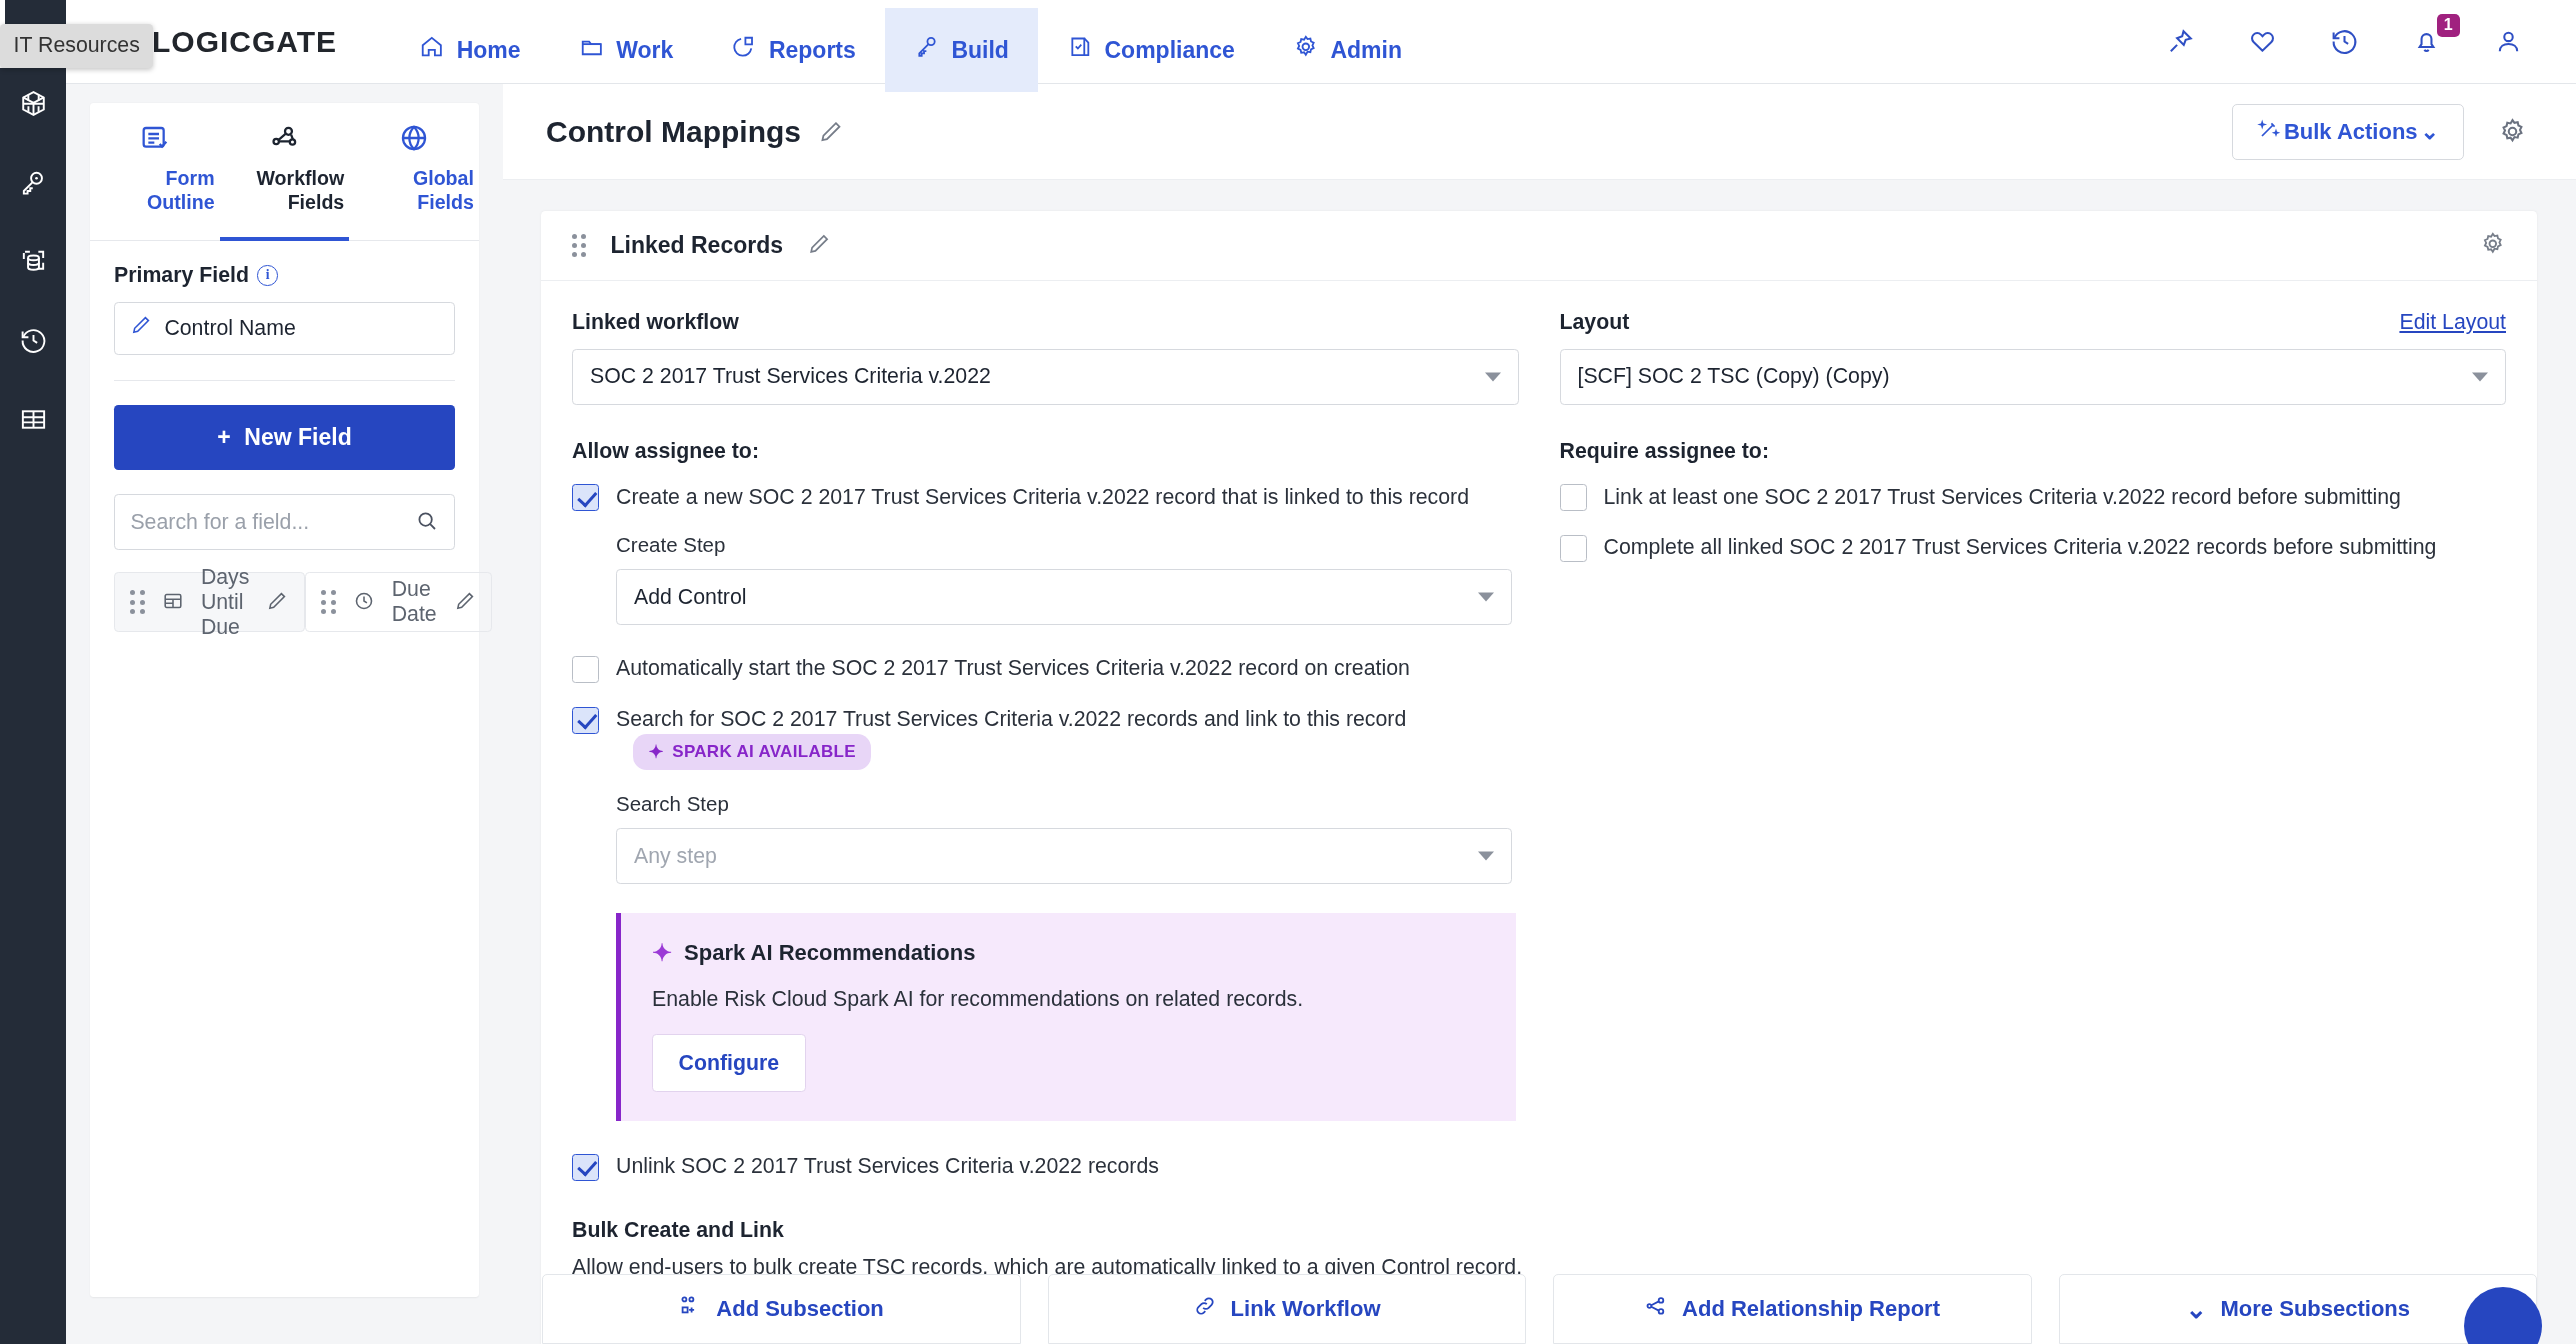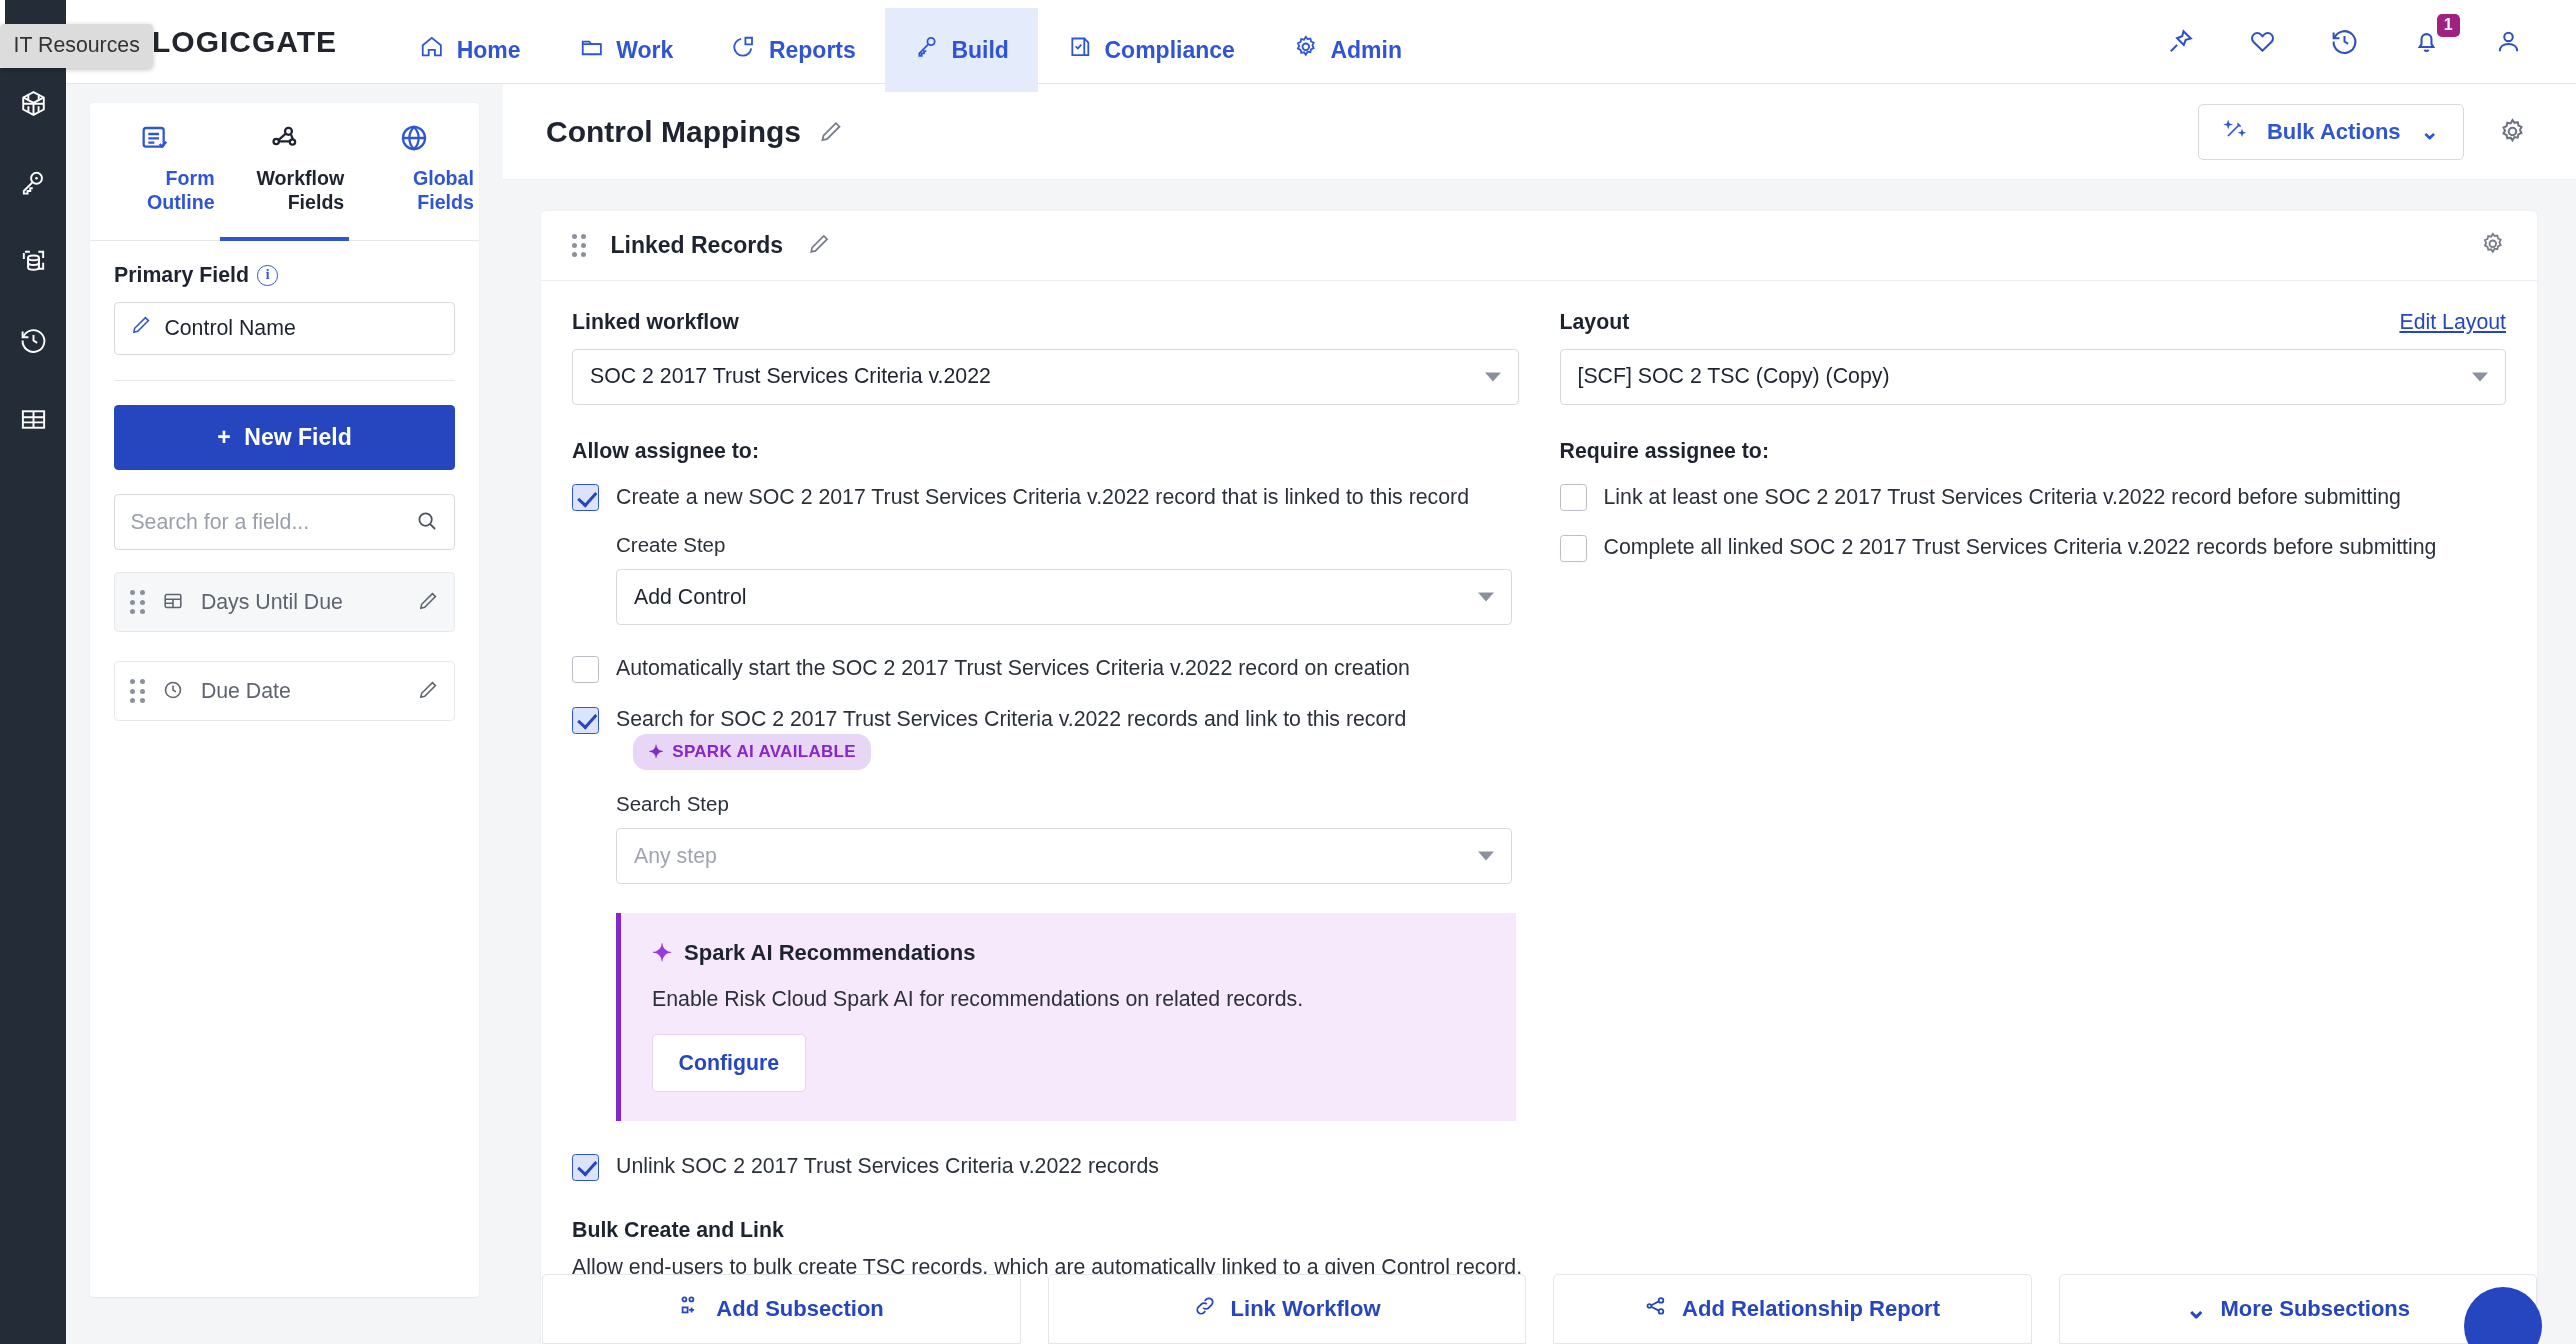--- a/index.html
+++ b/index.html
@@ -123,21 +123,21 @@
     border: 0.9px solid #d6d9de; border-radius: 4.3px; height: 56px; background: #fff;
     display: flex; align-items: center; padding: 0 15.4px;
   }
   .search-box input {
     border: none; outline: none; font-size: 21.3px; color: #1d2430;
     width: 100%; font-family: "Liberation Sans", sans-serif; background: transparent;
   }
   .search-box input::placeholder { color: #9aa0aa; }
   .search-box svg { stroke: #4a5160; fill: none; stroke-width: 1.8; }
 
-  .field-list { margin-top: 22px; display: flex; flex-direction: column; gap: 29px; }
+  .field-list { margin-top: 22px; display: flex; flex-direction: row; gap: 0; }
   .field-row {
     display: flex; align-items: center; gap: 17px; height: 60px;
     border: 0.9px solid #e6e8ec; border-radius: 4.3px; padding: 0 15.4px; cursor: pointer;
   }
   .field-row.shaded { background: #f6f7f9; }
   .grip { display:grid; grid-template-columns: repeat(2, 5.1px); gap: 4.3px; }
   .grip i { width: 5.1px; height: 5.1px; background: #8b919c; border-radius: 50%; display:block; }
   .field-ico svg { stroke: #5d646f; fill: none; stroke-width: 1.7; }
   .field-name { font-size: 21.3px; color: #5d646f; flex: 1; }
   .row-edit svg { stroke: #5d646f; fill: none; stroke-width: 1.7; }
@@ -149,21 +149,21 @@
   }
   .page-header {
     background: #fff; height: 96px; display: flex; align-items: center;
     padding: 0 44px 0 44px; border-bottom: 0.9px solid #eceef1;
   }
   .page-title { font-size: 30px; font-weight: 700; color: #1d2430; }
   .title-edit { margin-left: 17px; display: flex; }
   .title-edit svg { stroke: #767d89; fill: none; stroke-width: 1.7; }
   .header-right { margin-left: auto; display: flex; align-items: center; gap: 29px; }
   .bulk-btn {
-    display: flex; align-items: center; gap: 20px;
+    display: flex; align-items: center; gap: 3px;
     border: 0.9px solid #d6d9de; border-radius: 5.1px; background: #fff;
     height: 56px; padding: 0 24px; color: #2f55d4; font-size: 22px; font-weight: 700;
     cursor: pointer; font-family: "Liberation Sans", sans-serif;
   }
   .bulk-btn svg { stroke: #2f55d4; fill: none; stroke-width: 1.7; }
   .gear-btn { width: 39px; height: 39px; cursor: pointer; display:flex; align-items:center; justify-content:center; }
   .gear-btn svg { stroke: #6b7280; fill: none; stroke-width: 1.7; }
 
   .content-scroll { padding: 31px 39px 0 39px; height: calc(100% - 96px); overflow: hidden; }
 

